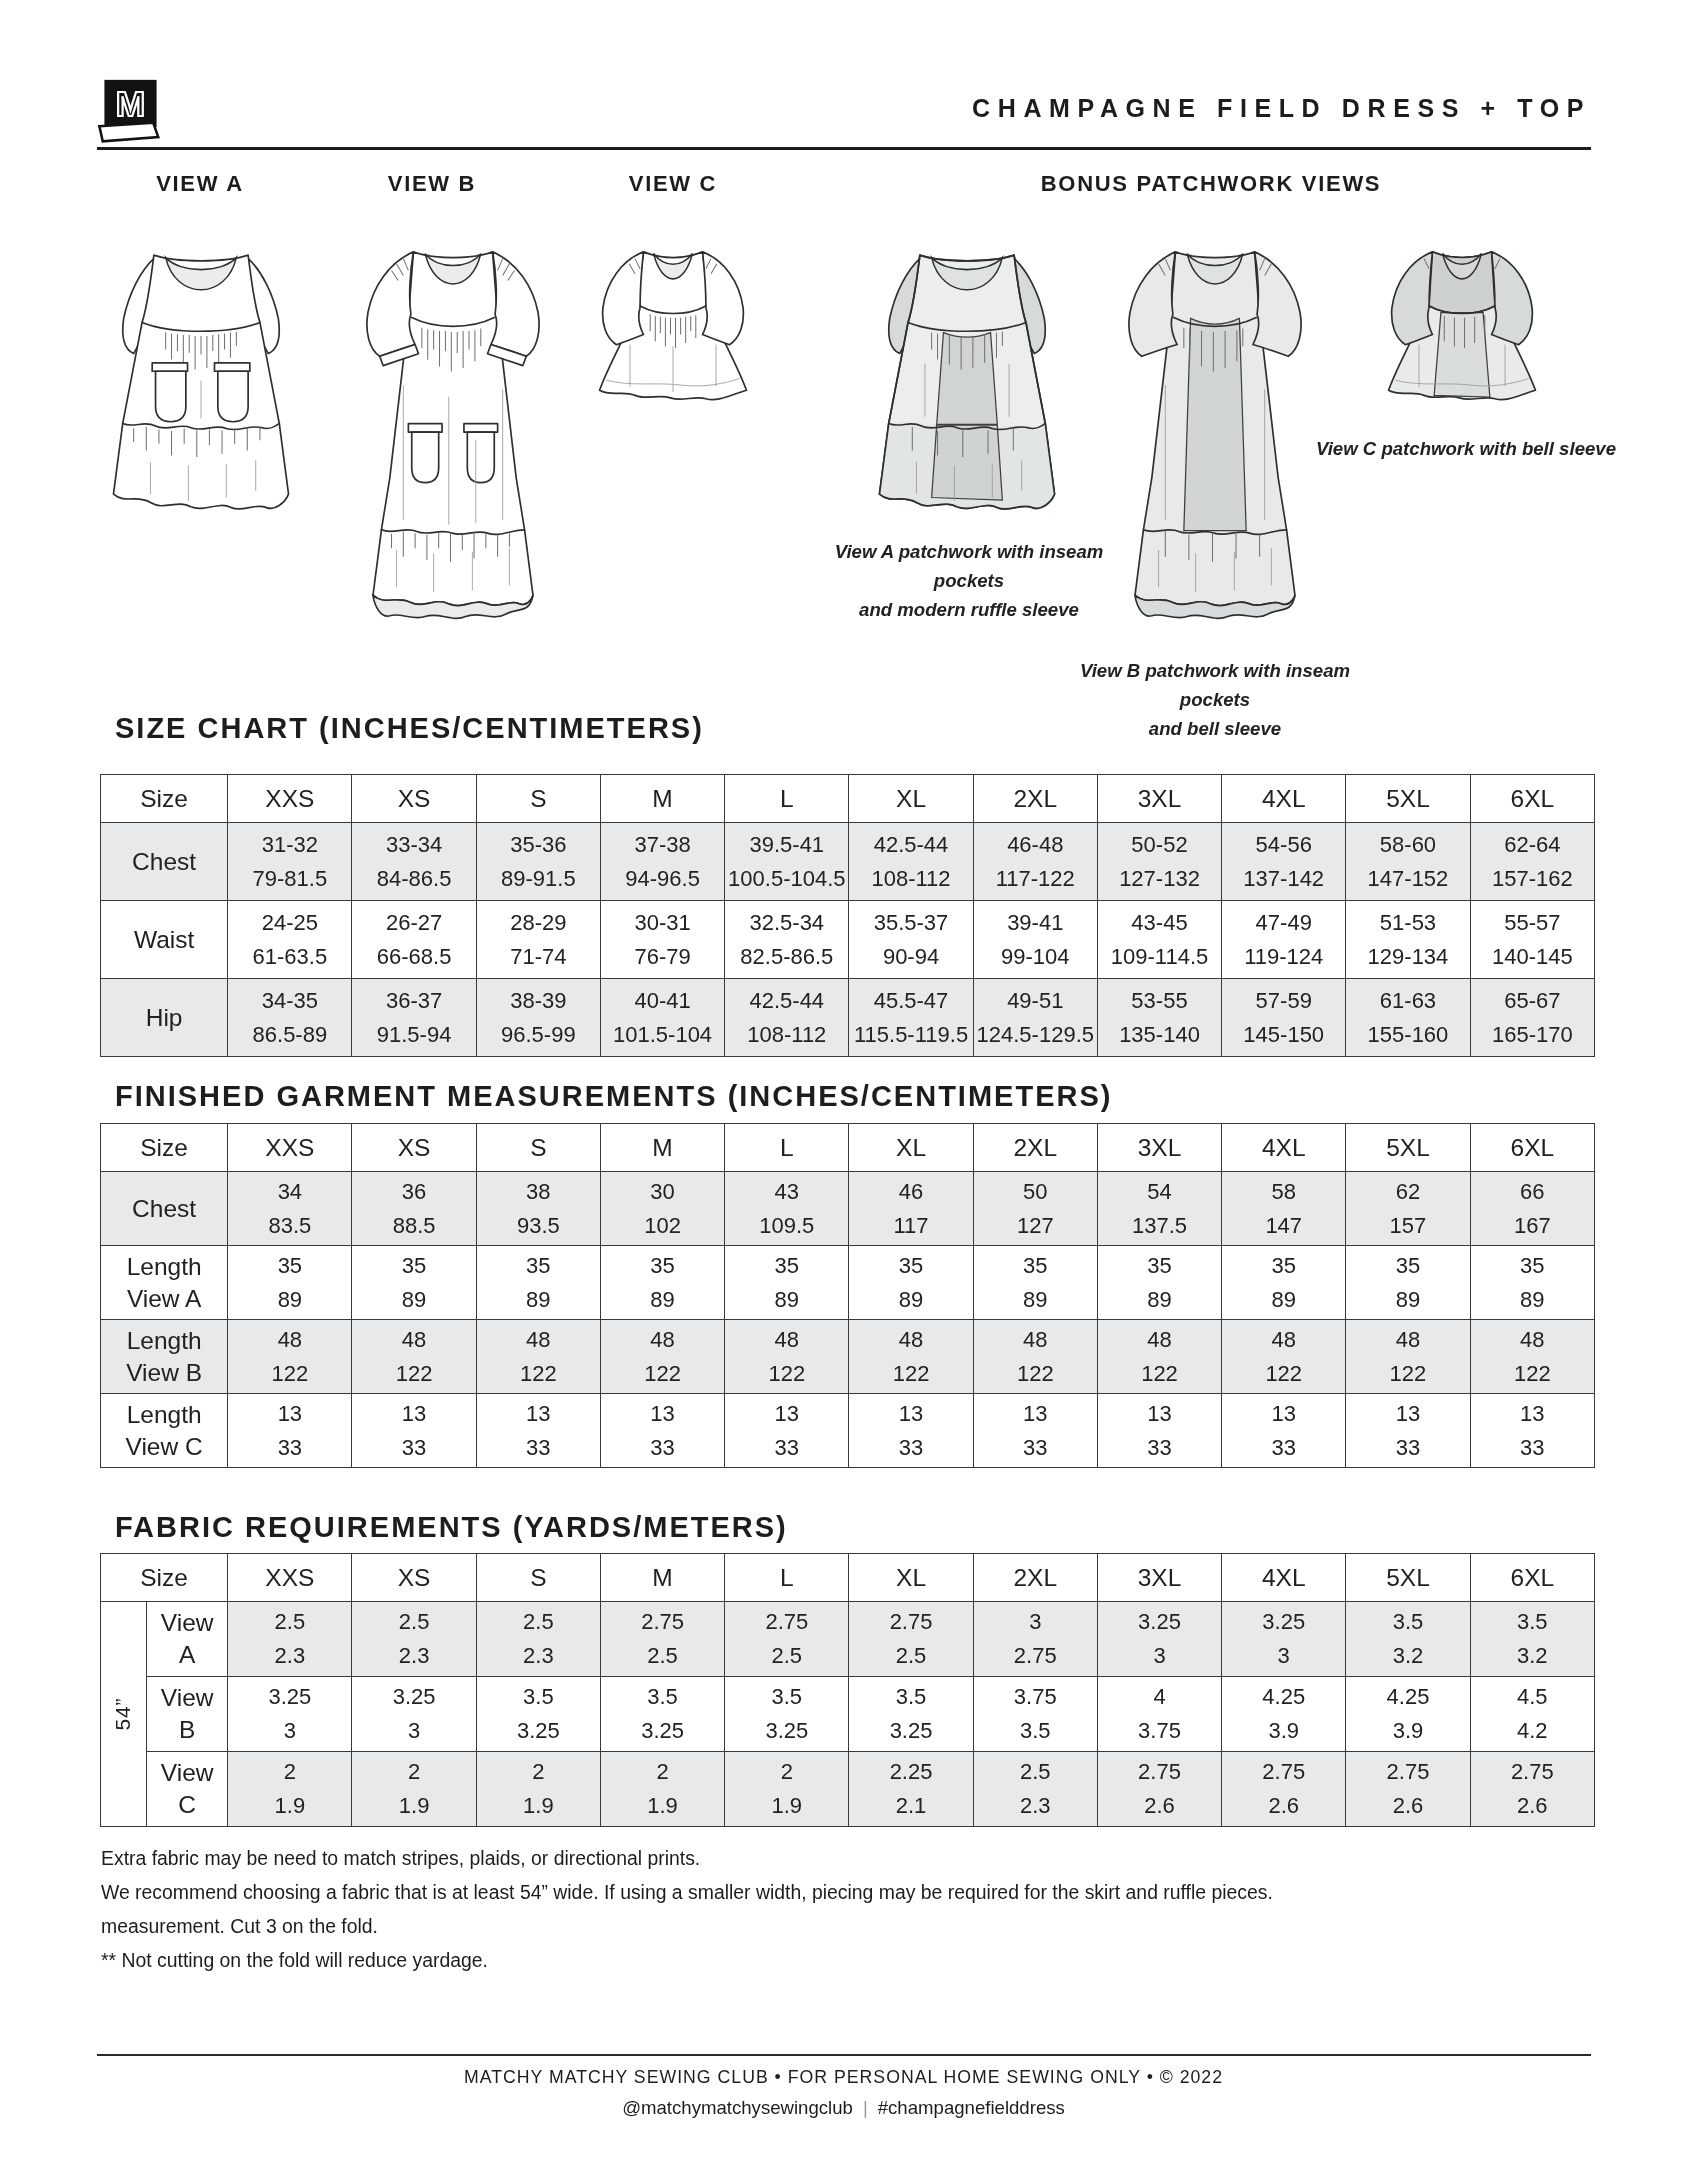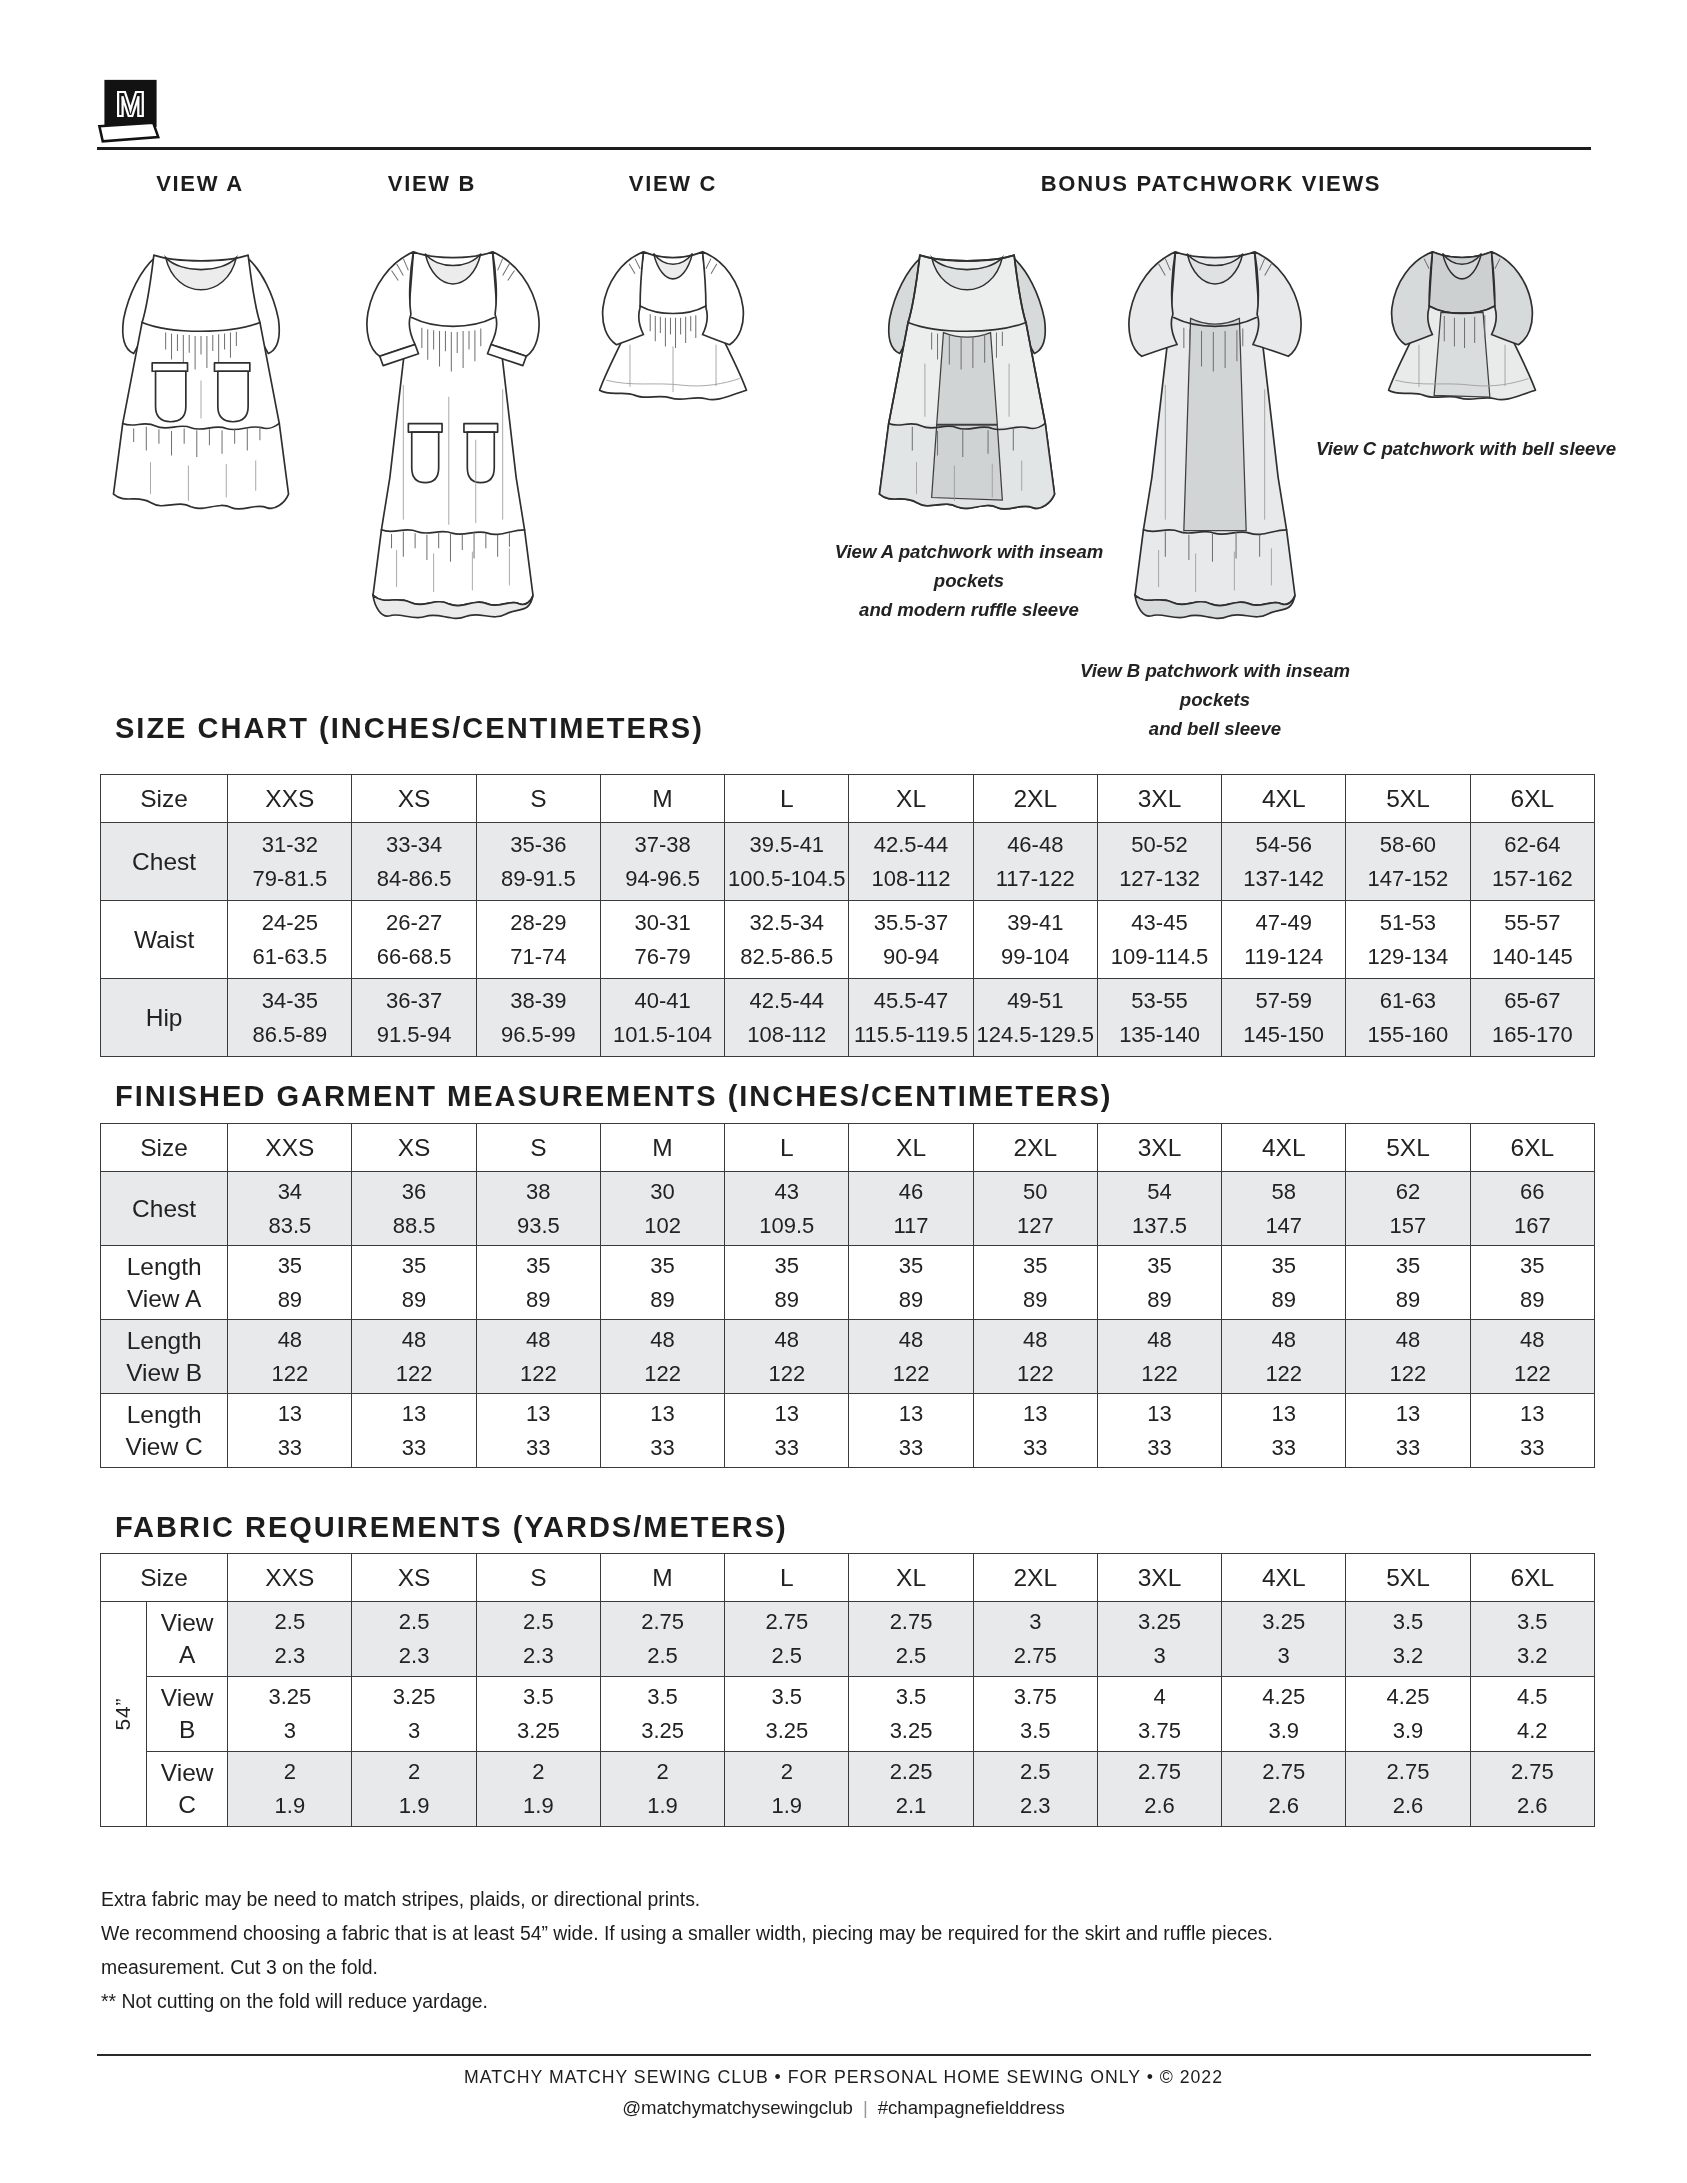--- a/index.html
+++ b/index.html
@@ -31,21 +31,21 @@
   #finished-table tbody tr{height:74px;}
   #fabric-table tbody tr{height:75px;}
   table.meas tbody tr.shaded td{background:#e8e9ea;}
   table.meas td .l1,table.meas td .l2{font-size:22px;line-height:34px;}
   table.meas td.rowlabel{font-size:24.5px;line-height:32px;}
   table.meas td.whitecell{background:#ffffff !important;}
   table.meas td.wcol{background:#ffffff !important;}
   td.wcol span{display:inline-block;transform:rotate(-90deg);font-size:21px;letter-spacing:0.8px;white-space:nowrap;}
 
   
-  #notes{position:absolute;left:101px;top:1841px;width:1569px;margin-top:41px;}
+  #notes{position:absolute;left:101px;top:1841px;width:1569px;}
   #notes .note{font-size:19.4px;line-height:34px;white-space:nowrap;color:#1d1d1d;}
 
   
   .footer-line{position:absolute;left:0;width:1687px;text-align:center;}
   #footer-line1{top:2067px;font-size:17.7px;letter-spacing:1px;}
   #footer-line2{top:2097px;font-size:18.6px;}
   #footer-line2 .sep{color:#999;padding:0 10px;font-weight:300;}
 
   
   svg.sketch{position:absolute;overflow:visible;}
@@ -58,20 +58,21 @@
 </head>
 <body>
 
 <div id="page">
 
   <svg class="sketch" style="left:96px;top:78px;width:69px;height:66px" viewBox="0 0 82 78">
     <rect x="10" y="2" width="62" height="56" fill="#121212"></rect>
     <text x="41" y="45" text-anchor="middle" font-size="42" font-weight="900" fill="#121212" stroke="#ffffff" stroke-width="2.6" font-family="Liberation Sans, sans-serif">M</text>
     <polygon points="4,57 68,53 74,70 8,75" fill="#ffffff" stroke="#121212" stroke-width="3"></polygon>
   </svg>
+  <div id="doc-title">CHAMPAGNE FIELD DRESS + TOP</div>
   <div id="rule-top" class="rule"></div>
 
   <div class="view-label" style="left:107px">VIEW A</div>
   <div class="view-label" style="left:339px">VIEW B</div>
   <div class="view-label" style="left:580px">VIEW C</div>
   <div id="bonus-label">BONUS PATCHWORK VIEWS</div>
 
   <svg class="sketch" style="left:100px;top:216px;width:202px;height:308px" viewBox="0 0 240 365">
     <path class="o" d="M66,48 C48,64 34,92 28,122 C25,144 29,158 40,163 C46,152 50,145 55,138"></path>
     <path class="o" d="M174,48 C192,64 206,92 212,122 C215,144 211,158 200,163 C194,152 190,145 185,138"></path>

